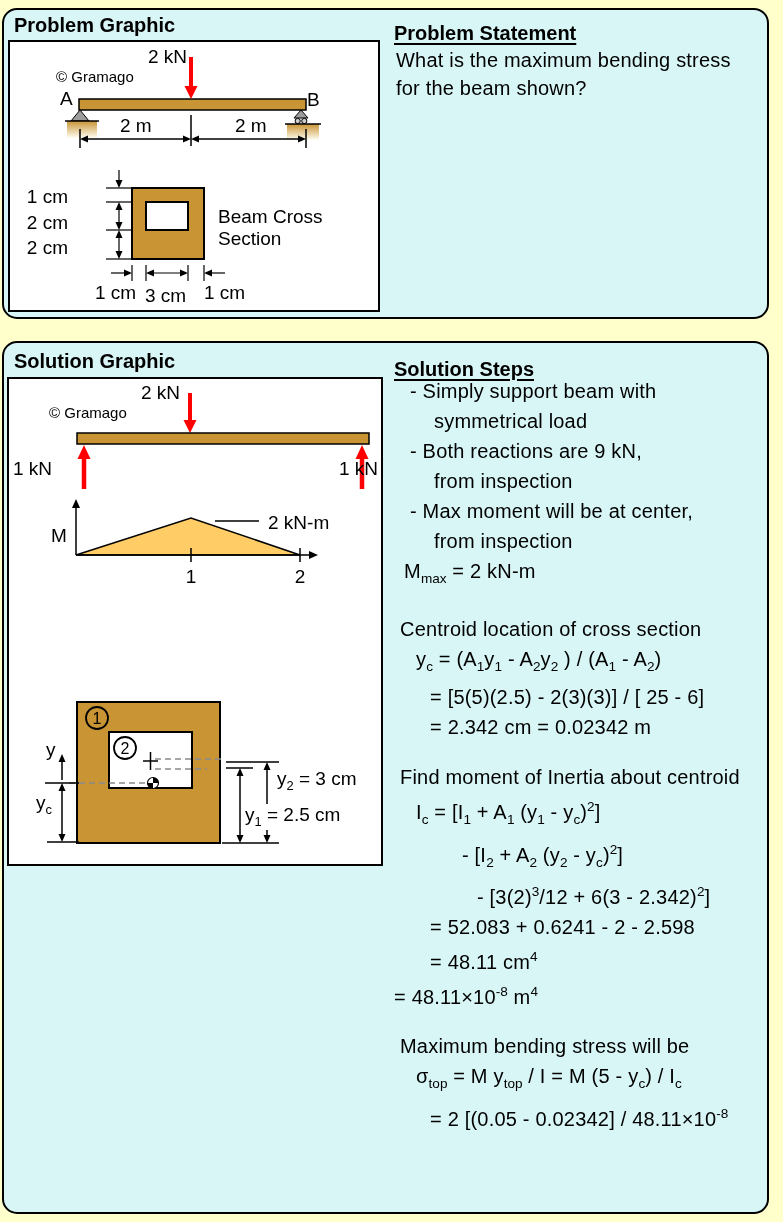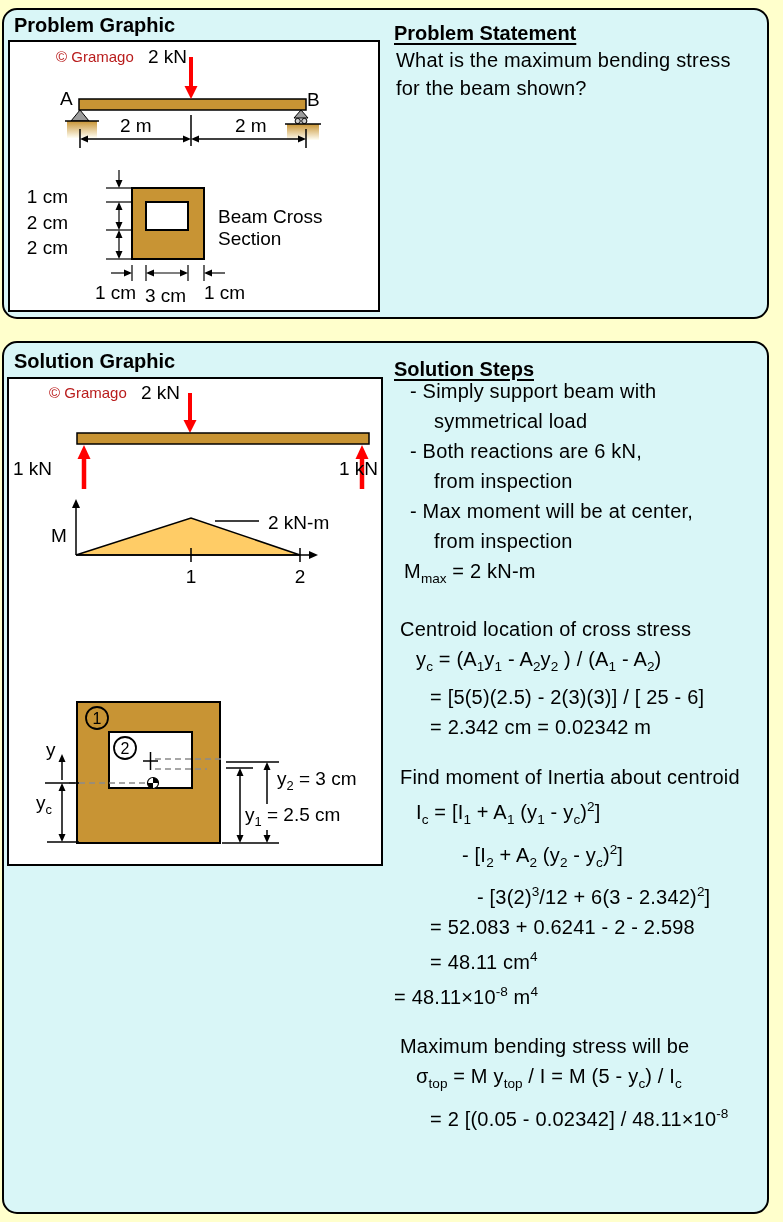--- a/index.html
+++ b/index.html
@@ -10,21 +10,21 @@
   #panel-problem{top:8px;height:311px;}
   #panel-solution{top:341px;height:873px;}
   .panel-title{position:absolute;font-size:20px;font-weight:bold;white-space:nowrap;}
   .underlined{text-decoration:underline;text-decoration-thickness:2px;text-underline-offset:3px;margin-top:8px;}
   .gbox{position:absolute;background:#FFFFFF;border:2px solid #000;box-sizing:border-box;}
   .gbox svg{position:absolute;left:-2px;top:-2px;}
   .gbox svg text{font-family:"Liberation Sans",sans-serif;}
   .lbl{position:absolute;font-size:19px;white-space:nowrap;line-height:1.15;}
   .lbl.center{text-align:left;}
   .lbl.right{text-align:right;}
-  .watermark{position:absolute;font-size:15px;color:#b91c1c;white-space:nowrap;}
+  .watermark{position:absolute;font-size:15px;color:#000000;white-space:nowrap;margin-top:20px;}
   .dim-label{background:#FFFFFF;padding:0 2px;}
   .statement-line{font-size:20px;line-height:28px;letter-spacing:.2px;white-space:nowrap;}
   #statement-block{position:absolute;left:392px;top:36px;width:370px;}
   #steps-list{position:absolute;left:390px;top:33px;width:378px;}
   .step{font-size:20px;line-height:30px;letter-spacing:.2px;white-space:nowrap;}
   .step sub,.step sup,.lbl sub{font-size:.68em;letter-spacing:0;}
   .para{margin-top:20px;}
   .ind-a{margin-left:6px}.ind-b{margin-left:16px}.ind-c{margin-left:40px}
   .ind-d{margin-left:10px}.ind-e{margin-left:22px}.ind-f{margin-left:36px}
   .ind-g{margin-left:68px}.ind-h{margin-left:83px}.ind-i{}
@@ -142,26 +142,26 @@
     </div>
   </div>
 
   <div class="panel" id="panel-solution">
     <div class="panel-title" style="left:10px;top:7px;">Solution Graphic</div>
     <div class="panel-title underlined" style="left:390px;top:7px;">Solution Steps</div>
 
     <div id="steps-list">
         <div class="step ind-b">- Simply support beam with</div>
         <div class="step ind-c">symmetrical load</div>
-        <div class="step ind-b">- Both reactions are 6 kN,</div>
+        <div class="step ind-b">- Both reactions are 9 kN,</div>
         <div class="step ind-c">from inspection</div>
         <div class="step ind-b">- Max moment will be at center,</div>
         <div class="step ind-c">from inspection</div>
         <div class="step ind-d">M<sub>max</sub> = 2 kN-m</div>
-        <div class="step ind-a para">Centroid location of cross stress</div>
+        <div class="step ind-a para">Centroid location of cross section</div>
         <div class="step ind-e">y<sub>c</sub> = (A<sub>1</sub>y<sub>1</sub> - A<sub>2</sub>y<sub>2</sub> ) / (A<sub>1</sub> - A<sub>2</sub>)</div>
         <div class="step ind-f">= [5(5)(2.5) - 2(3)(3)] / [ 25 - 6]</div>
         <div class="step ind-f">= 2.342 cm = 0.02342 m</div>
         <div class="step ind-a para">Find moment of Inertia about centroid</div>
         <div class="step ind-e">I<sub>c</sub> = [I<sub>1</sub> + A<sub>1</sub> (y<sub>1</sub> - y<sub>c</sub>)<sup>2</sup>]</div>
         <div class="step ind-g">- [I<sub>2</sub> + A<sub>2</sub> (y<sub>2</sub> - y<sub>c</sub>)<sup>2</sup>]</div>
         <div class="step ind-h">- [3(2)<sup>3</sup>/12 + 6(3 - 2.342)<sup>2</sup>]</div>
         <div class="step ind-f">= 52.083 + 0.6241 - 2 - 2.598</div>
         <div class="step ind-f">= 48.11 cm<sup>4</sup></div>
         <div class="step ind-i">= 48.11×10<sup>-8</sup> m<sup>4</sup></div>

